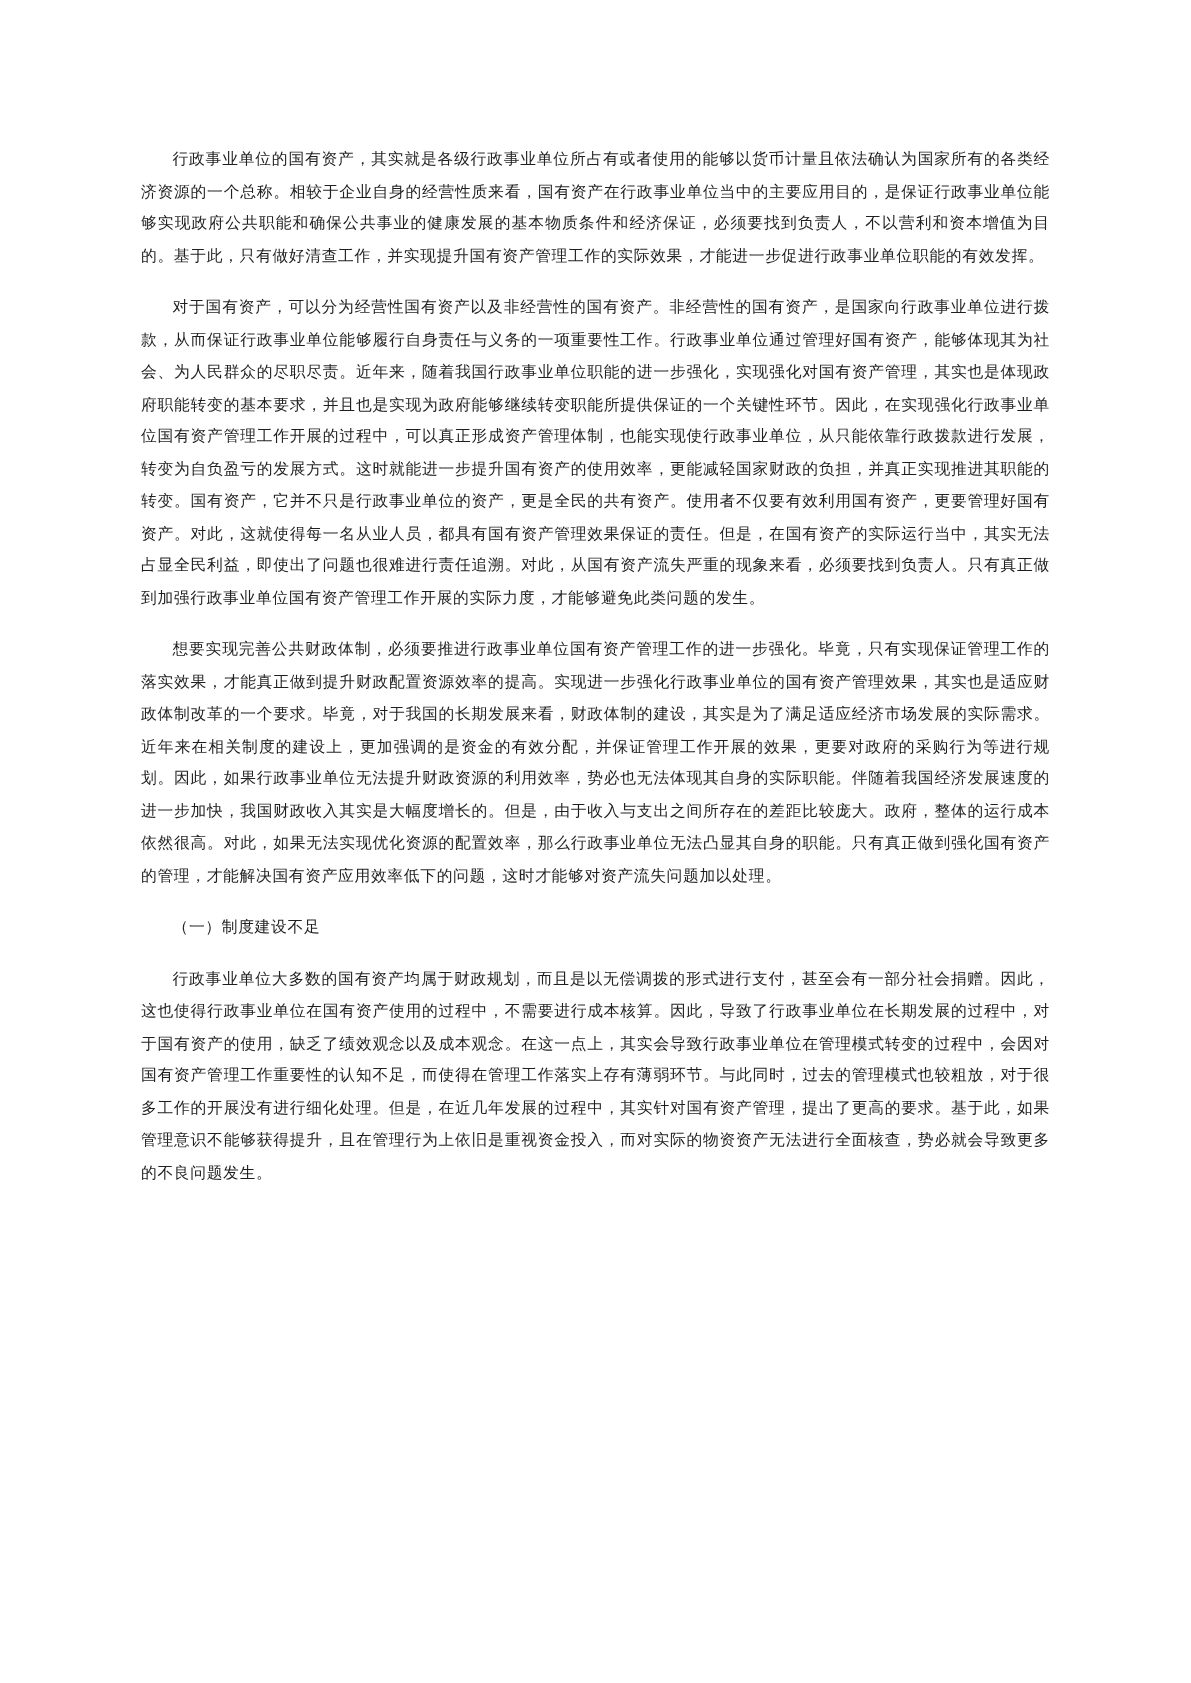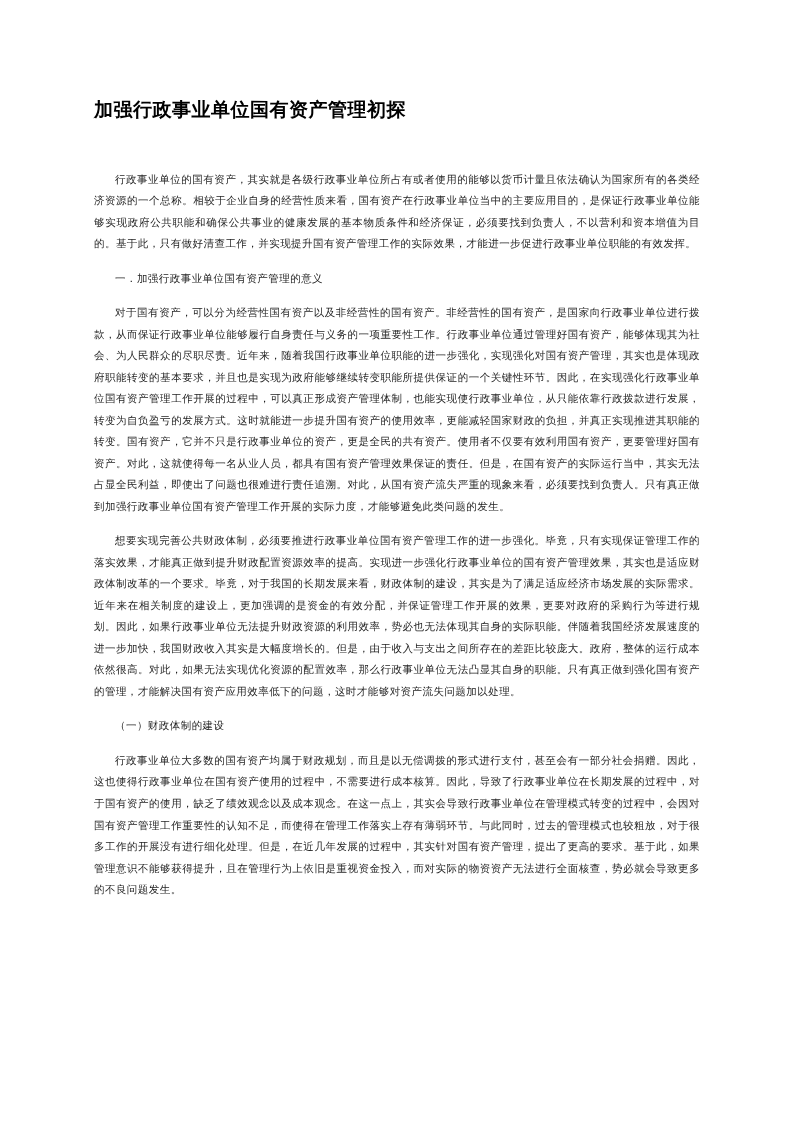--- a/index.html
+++ b/index.html
@@ -55,28 +55,26 @@
     margin: 0 0 13px 0;
     text-indent: 2em;
     letter-spacing: 0.45px;
     color: #1f1f1f;
   }
 </style>
 </head>
 <body>
 
 <div class="page">
-  <h1 class="doc-title">加强行政事业单位国有资产管理初探</h1>
 
   <p class="para">行政事业单位的国有资产，其实就是各级行政事业单位所占有或者使用的能够以货币计量且依法确认为国家所有的各类经济资源的一个总称。相较于企业自身的经营性质来看，国有资产在行政事业单位当中的主要应用目的，是保证行政事业单位能够实现政府公共职能和确保公共事业的健康发展的基本物质条件和经济保证，必须要找到负责人，不以营利和资本增值为目的。基于此，只有做好清查工作，并实现提升国有资产管理工作的实际效果，才能进一步促进行政事业单位职能的有效发挥。</p>
 
-  <p class="heading">一．加强行政事业单位国有资产管理的意义</p>
 
   <p class="para">对于国有资产，可以分为经营性国有资产以及非经营性的国有资产。非经营性的国有资产，是国家向行政事业单位进行拨款，从而保证行政事业单位能够履行自身责任与义务的一项重要性工作。行政事业单位通过管理好国有资产，能够体现其为社会、为人民群众的尽职尽责。近年来，随着我国行政事业单位职能的进一步强化，实现强化对国有资产管理，其实也是体现政府职能转变的基本要求，并且也是实现为政府能够继续转变职能所提供保证的一个关键性环节。因此，在实现强化行政事业单位国有资产管理工作开展的过程中，可以真正形成资产管理体制，也能实现使行政事业单位，从只能依靠行政拨款进行发展，转变为自负盈亏的发展方式。这时就能进一步提升国有资产的使用效率，更能减轻国家财政的负担，并真正实现推进其职能的转变。国有资产，它并不只是行政事业单位的资产，更是全民的共有资产。使用者不仅要有效利用国有资产，更要管理好国有资产。对此，这就使得每一名从业人员，都具有国有资产管理效果保证的责任。但是，在国有资产的实际运行当中，其实无法占显全民利益，即使出了问题也很难进行责任追溯。对此，从国有资产流失严重的现象来看，必须要找到负责人。只有真正做到加强行政事业单位国有资产管理工作开展的实际力度，才能够避免此类问题的发生。</p>
 
   <p class="para">想要实现完善公共财政体制，必须要推进行政事业单位国有资产管理工作的进一步强化。毕竟，只有实现保证管理工作的落实效果，才能真正做到提升财政配置资源效率的提高。实现进一步强化行政事业单位的国有资产管理效果，其实也是适应财政体制改革的一个要求。毕竟，对于我国的长期发展来看，财政体制的建设，其实是为了满足适应经济市场发展的实际需求。近年来在相关制度的建设上，更加强调的是资金的有效分配，并保证管理工作开展的效果，更要对政府的采购行为等进行规划。因此，如果行政事业单位无法提升财政资源的利用效率，势必也无法体现其自身的实际职能。伴随着我国经济发展速度的进一步加快，我国财政收入其实是大幅度增长的。但是，由于收入与支出之间所存在的差距比较庞大。政府，整体的运行成本依然很高。对此，如果无法实现优化资源的配置效率，那么行政事业单位无法凸显其自身的职能。只有真正做到强化国有资产的管理，才能解决国有资产应用效率低下的问题，这时才能够对资产流失问题加以处理。</p>
 
 
-  <p class="subheading">（一）财政体制的建设</p>
+  <p class="subheading">（一）制度建设不足</p>
 
   <p class="para">行政事业单位大多数的国有资产均属于财政规划，而且是以无偿调拨的形式进行支付，甚至会有一部分社会捐赠。因此，这也使得行政事业单位在国有资产使用的过程中，不需要进行成本核算。因此，导致了行政事业单位在长期发展的过程中，对于国有资产的使用，缺乏了绩效观念以及成本观念。在这一点上，其实会导致行政事业单位在管理模式转变的过程中，会因对国有资产管理工作重要性的认知不足，而使得在管理工作落实上存有薄弱环节。与此同时，过去的管理模式也较粗放，对于很多工作的开展没有进行细化处理。但是，在近几年发展的过程中，其实针对国有资产管理，提出了更高的要求。基于此，如果管理意识不能够获得提升，且在管理行为上依旧是重视资金投入，而对实际的物资资产无法进行全面核查，势必就会导致更多的不良问题发生。</p>
 
 </div>
 
 </body></html>

